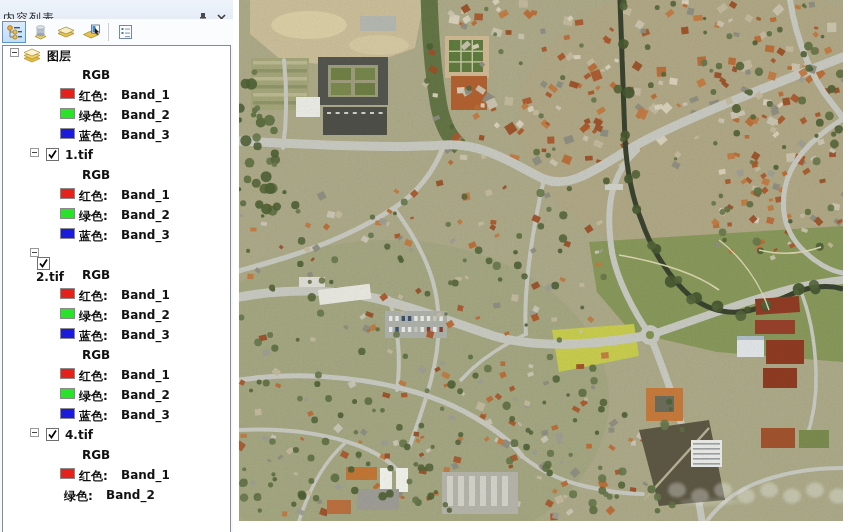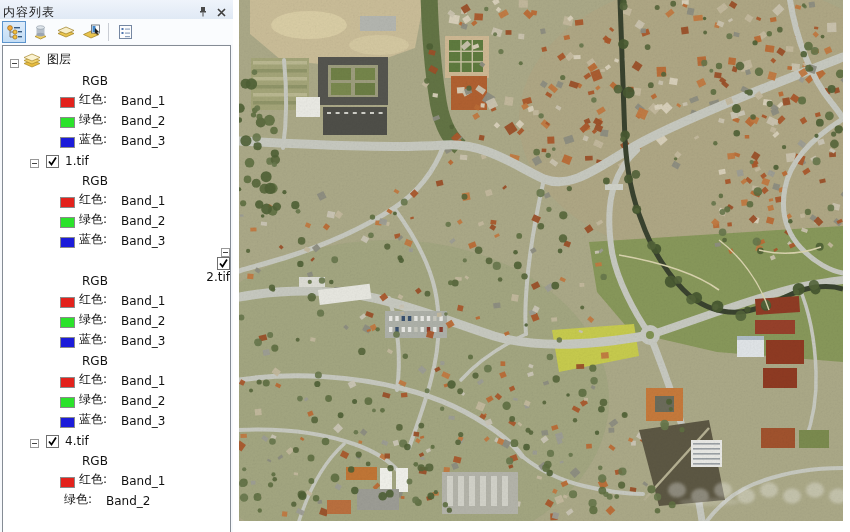--- a/index.html
+++ b/index.html
@@ -3,34 +3,34 @@
 <meta charset="utf-8">
 <style>
   html,body{margin:0;padding:0;width:850px;height:532px;overflow:hidden;background:#fff;
     font-family:"DejaVu Sans","Liberation Sans",sans-serif;font-size:12px;color:#111;}
   #app{position:relative;width:850px;height:532px;}
 
   
   #toc-panel{position:absolute;left:0;top:0;width:233px;height:532px;background:#f7f9fc;}
   .titlebar{position:absolute;top:0;left:0;width:233px;height:18px;
     background:linear-gradient(#eff4fb,#dce6f3);display:flex;align-items:center;
-    padding:12px 3px;box-sizing:border-box;}
+    padding:18px 3px;box-sizing:border-box;}
   .titlebar .title{flex:1;font-size:12px;color:#222;letter-spacing:1px;}
   .tb-btn{width:16px;height:14px;border:none;background:transparent;padding:0;margin:0 1px;
     display:flex;align-items:center;justify-content:center;color:#444;font-size:11px;line-height:1;cursor:default;}
   .toolbar{position:absolute;top:19px;left:0;width:233px;height:25px;display:flex;
     align-items:center;padding-left:2px;background:#fafcfe;box-sizing:border-box;}
   .tbtn{width:24px;height:22px;margin-right:2px;display:flex;align-items:center;justify-content:center;
     border:1px solid transparent;background:transparent;padding:0;box-sizing:border-box;}
   .tbtn.selected{background:linear-gradient(#dcebfa,#c3ddf5);border:1px solid #5c94cc;}
   .tsep{width:1px;height:18px;background:#c9cdd4;margin:0 4px 0 2px;}
 
   .tree{position:absolute;top:45px;left:2px;width:229px;height:487px;background:#fff;
     border:1px solid #858c95;border-bottom:none;overflow:hidden;padding-top:2px;box-sizing:border-box;}
-  .row{height:20px;display:flex;align-items:flex-end;white-space:nowrap;}
+  .row{height:20px;display:flex;align-items:flex-start;white-space:nowrap;font-weight:bold;}
   .expander{width:9px;height:9px;box-sizing:border-box;border:1px solid #989898;background:#fff;
     position:relative;flex:none;}
   .expander::after{content:"";position:absolute;left:1px;right:1px;top:3px;height:1px;background:#444;}
   .cbox{width:13px;height:13px;box-sizing:border-box;border:1px solid #6f6f6f;background:#fff;
     margin-left:7px;flex:none;display:flex;align-items:center;justify-content:center;}
   .lyr-label{margin-left:6px;}
   .lyr-label.selected{background:#1f8fec;color:#fff;padding:1px 4px;}
   .swatch{width:15px;height:11px;box-sizing:border-box;border:1px solid #8a8a8a;flex:none;}
   .chan-label{margin-left:4px;width:42px;display:inline-block;}
   .layers-ico{margin-left:4px;flex:none;}

